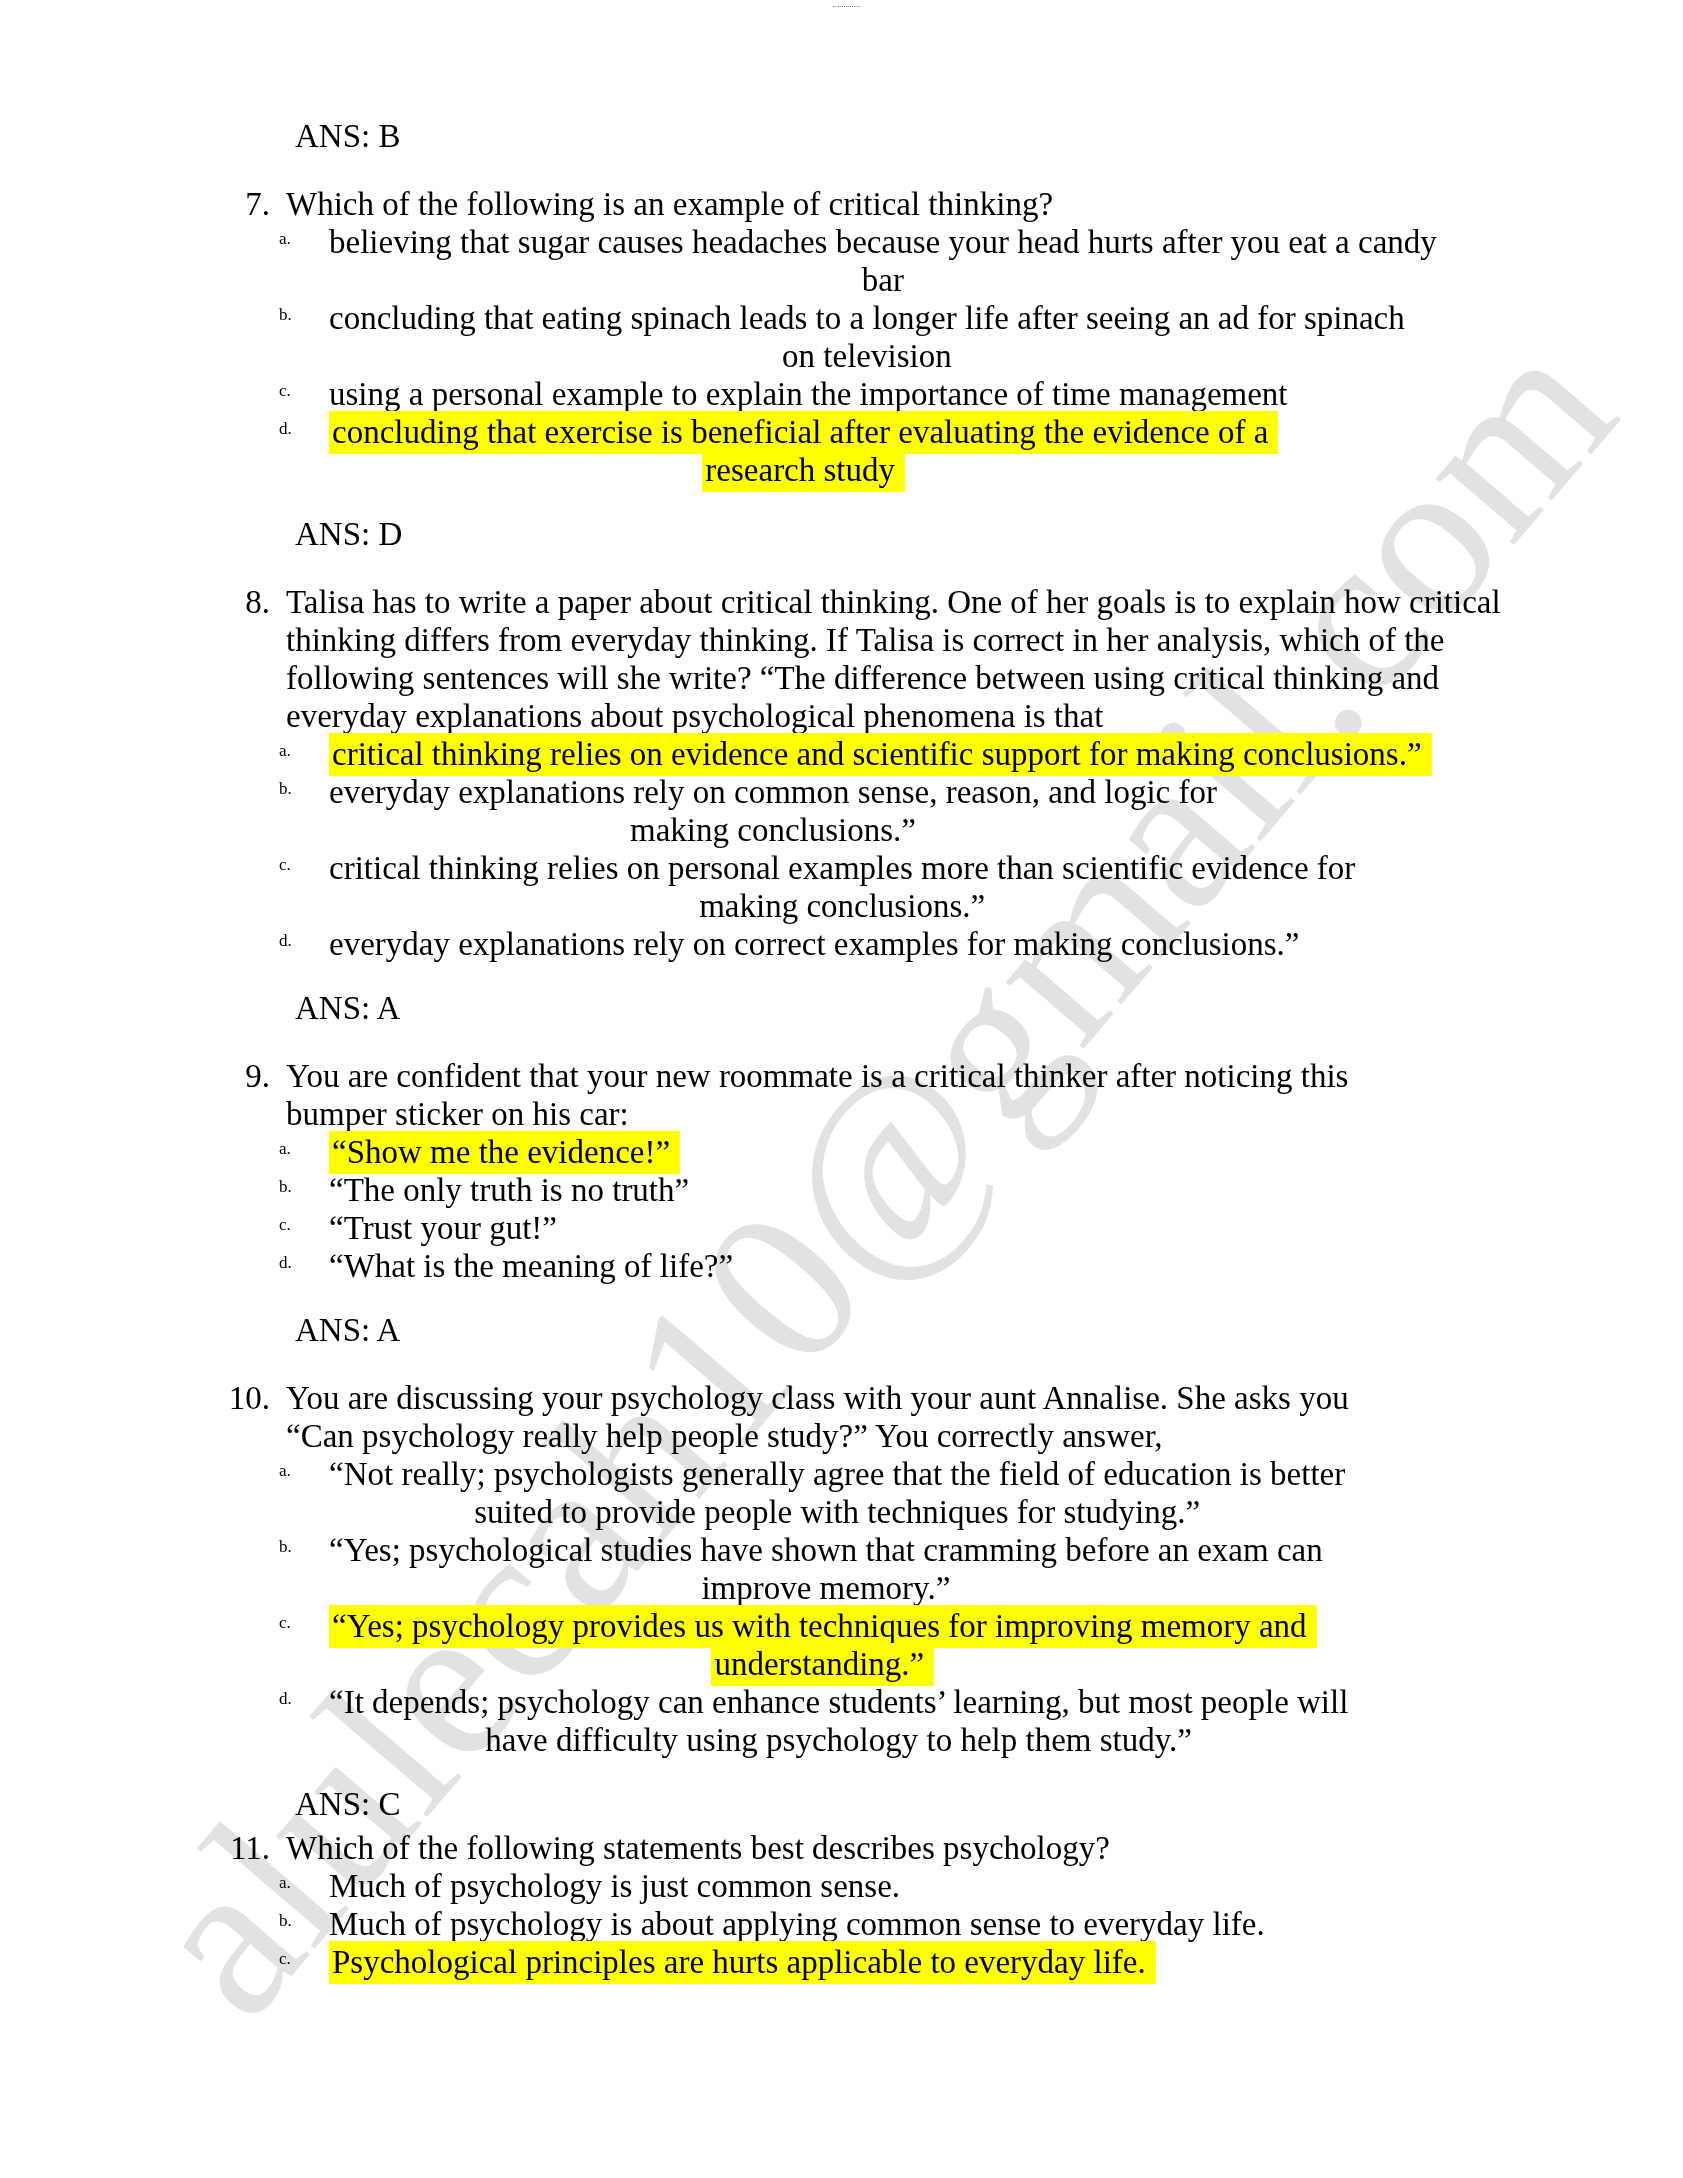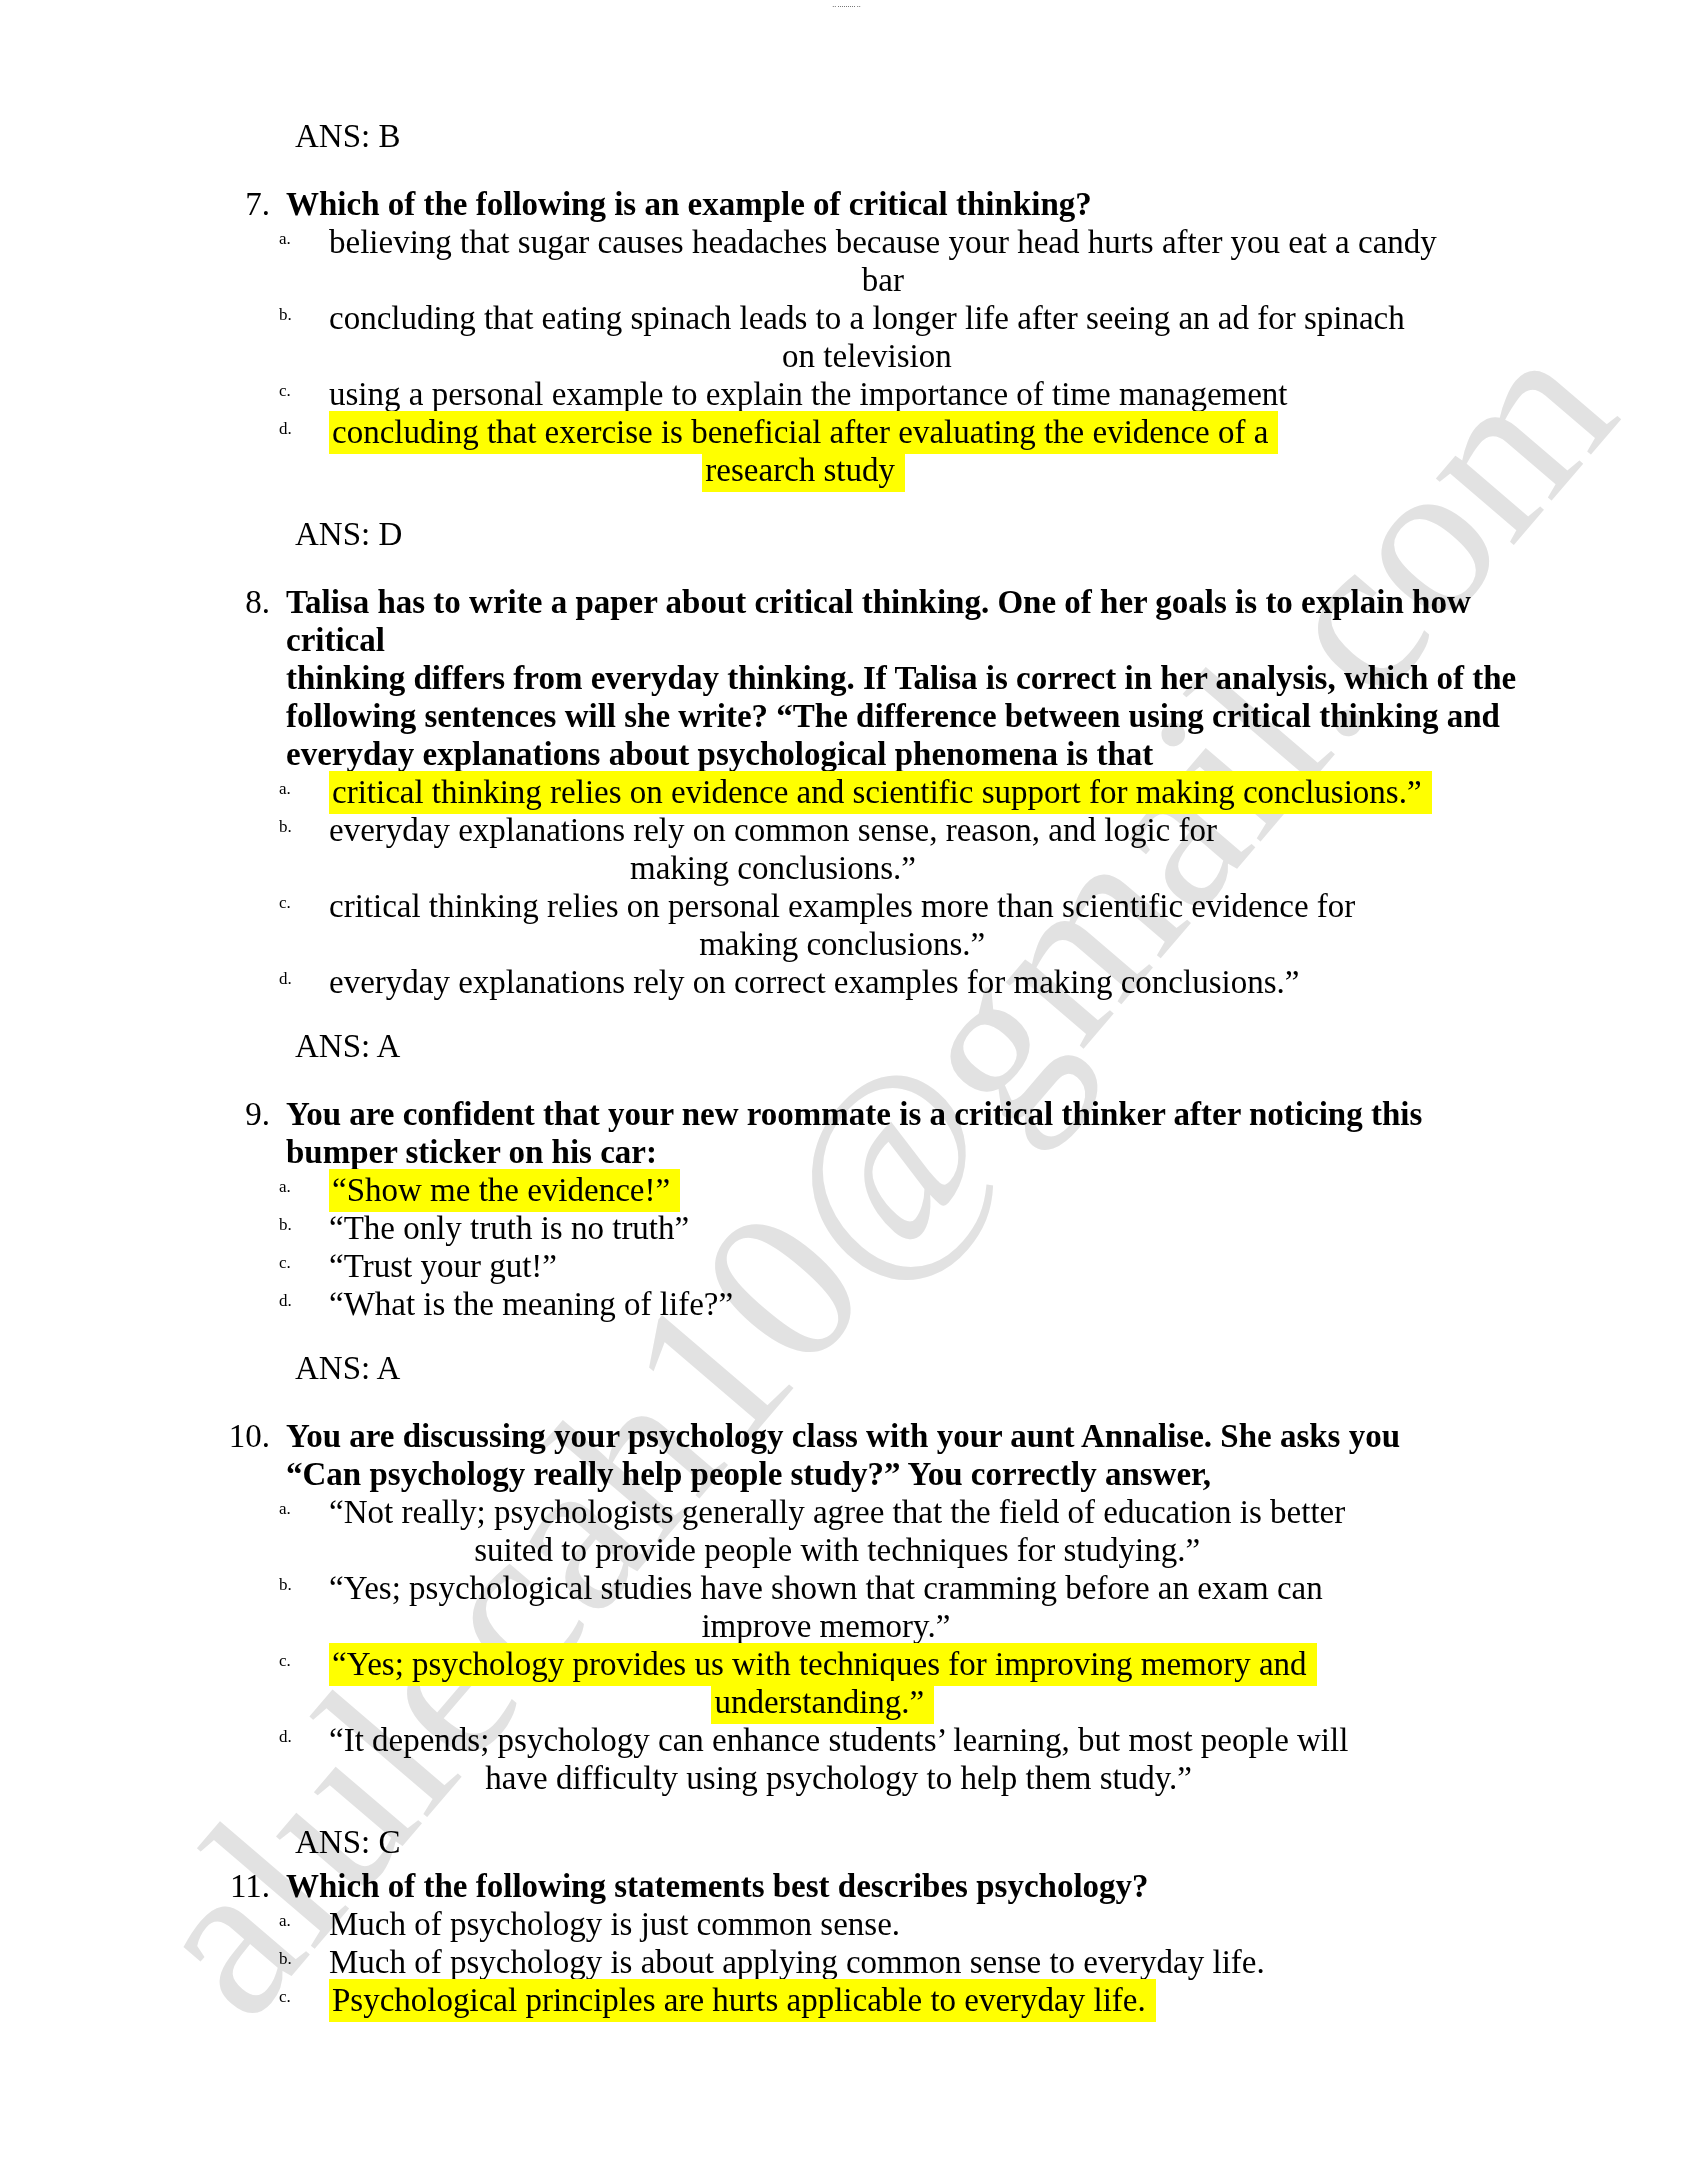--- a/index.html
+++ b/index.html
@@ -47,21 +47,21 @@
     top: 117px;
     width: 1317px;
     z-index: 1;
   }
   .ans { margin-left: 71px; margin-top: 26px; }
   .ans.first { margin-top: 0; }
   .question { display: flex; margin-top: 30px; }
   .question.tight { margin-top: 6px; }
   .qnum { flex: none; width: 46px; text-align: right; margin-right: 16px; }
   .qbody { flex: 1; min-width: 0; }
-  .qtext { white-space: pre-line; font-weight: bold; }
+  .qtext { white-space: pre-line; }
   .options { margin-left: -7px; }
   .option { display: flex; }
   .opt-letter { flex: none; width: 50px; font-size: 17px; line-height: 1; padding-top: 7px; }
   .opt-text { white-space: pre-line; text-align: center; }
   .hl {
     background: var(--hl);
     padding: 3px 10px 4px 3px;
     -webkit-box-decoration-break: clone;
     box-decoration-break: clone;
   }

